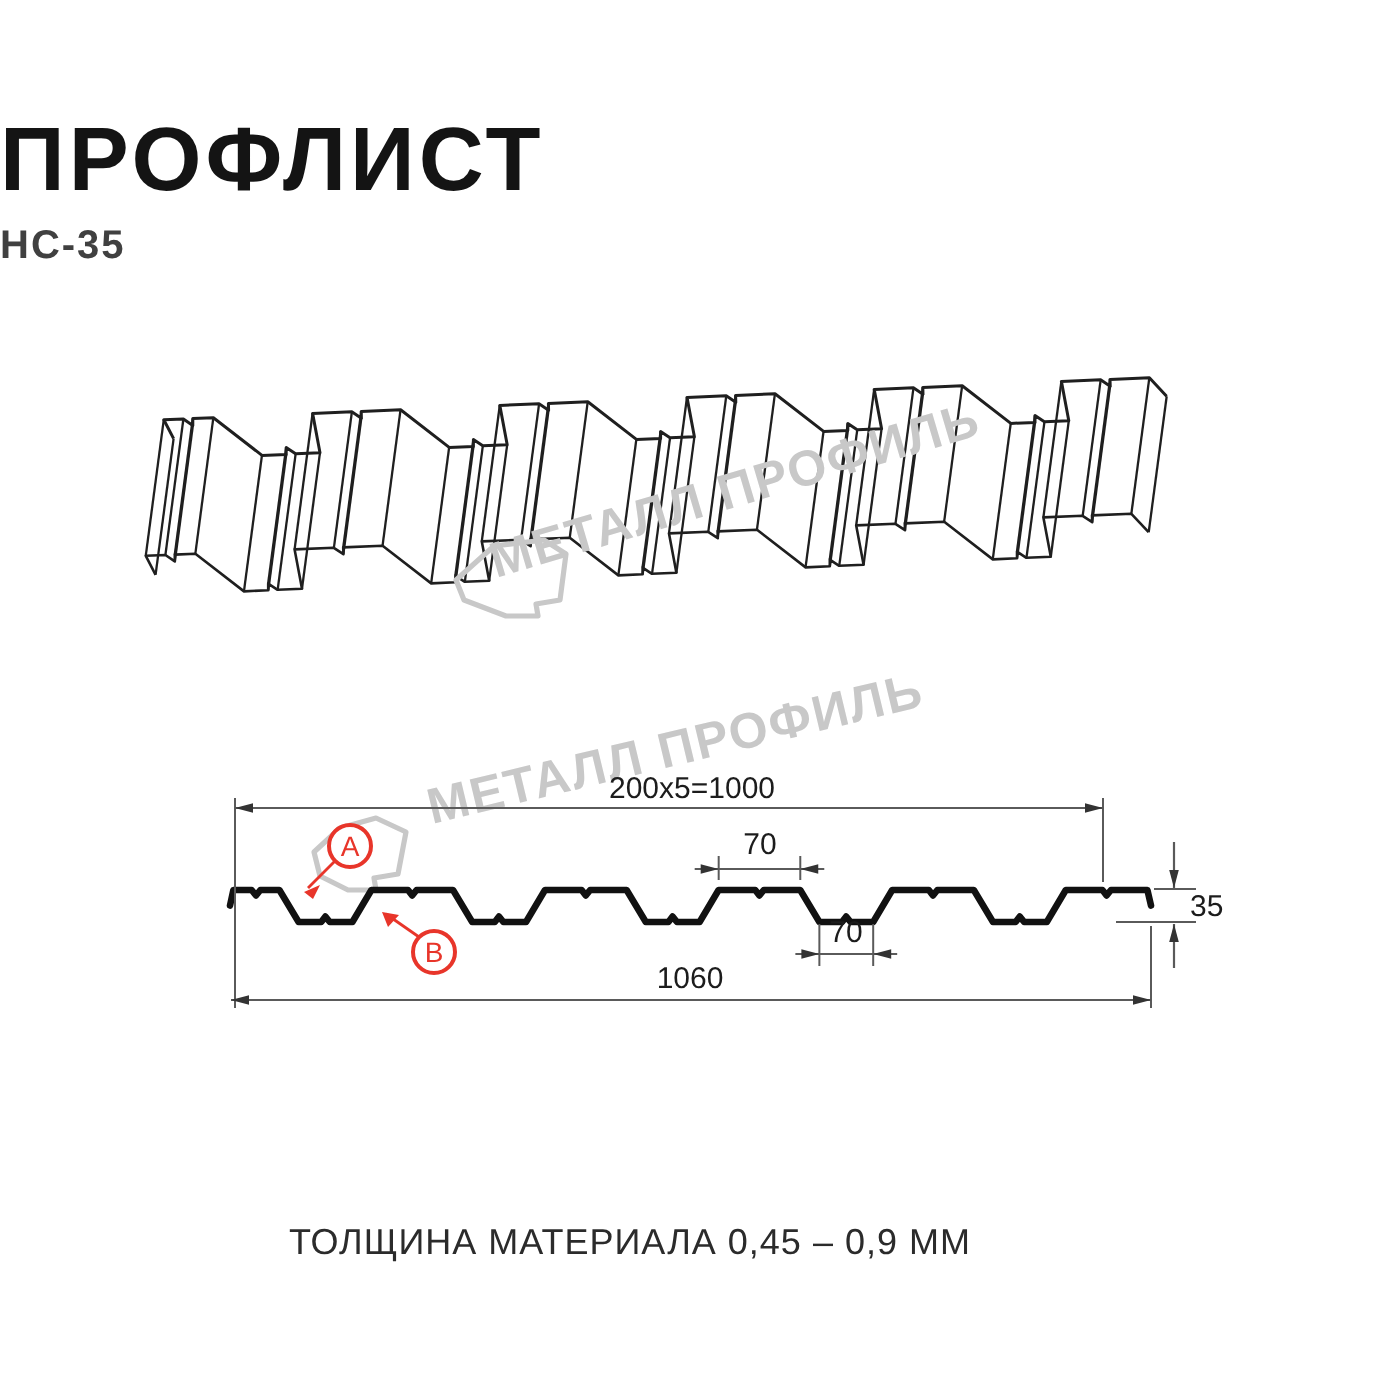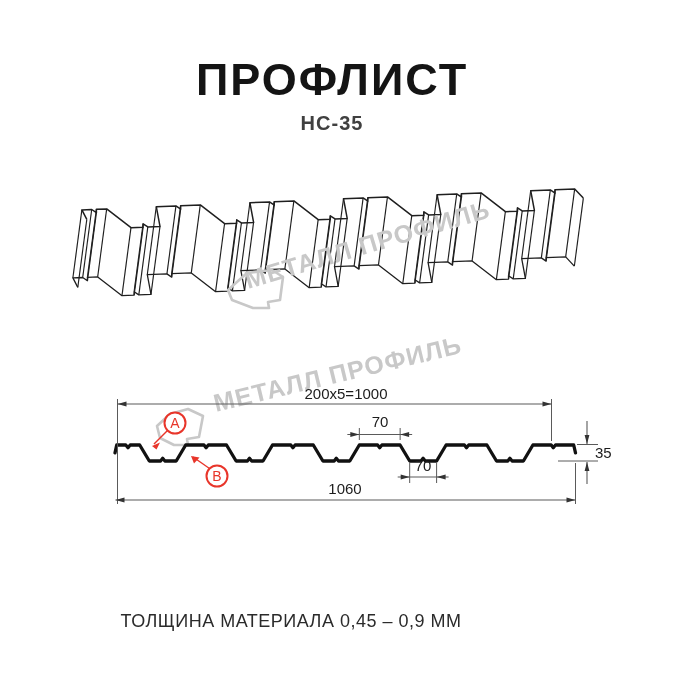--- a/index.html
+++ b/index.html
@@ -1,22 +1,22 @@
 <!DOCTYPE html>
 <html><head>
 <meta charset="utf-8">
 <style>
   html,body{margin:0;padding:0;}
   .page{position:relative;width:700px;height:700px;background:#ffffff;overflow:hidden;
         font-family:"Liberation Sans", sans-serif;}
-  .hdr{position:absolute;top:56px;left:0;width:664px;text-align:center;}
+  .hdr{position:absolute;top:56px;left:0;width:664px;text-align:left;}
   .title{font-size:45px;font-weight:800;letter-spacing:2px;color:#141414;line-height:1.05;}
   .subtitle{margin-top:9px;font-size:20px;font-weight:700;letter-spacing:1px;color:#404040;}
   .footer{position:absolute;top:611px;left:0;width:582px;text-align:center;
-          font-size:18px;font-weight:500;letter-spacing:.5px;color:#2b2b2b;}
+          font-size:18px;font-weight:500;letter-spacing:.5px;color:#2b2b2b;padding-left:24px;}
   svg{position:absolute;top:0;left:0;}
   .dimtxt{font-size:15px;fill:#1c1c1c;font-family:"Liberation Sans",sans-serif;}
   .wmtxt{font-size:25px;font-weight:700;letter-spacing:1px;font-family:"Liberation Sans",sans-serif;}
   .callout-letter{font-size:14px;font-family:"Liberation Sans",sans-serif;}
 </style>
 </head>
 <body>
 
 <div class="page">
 

